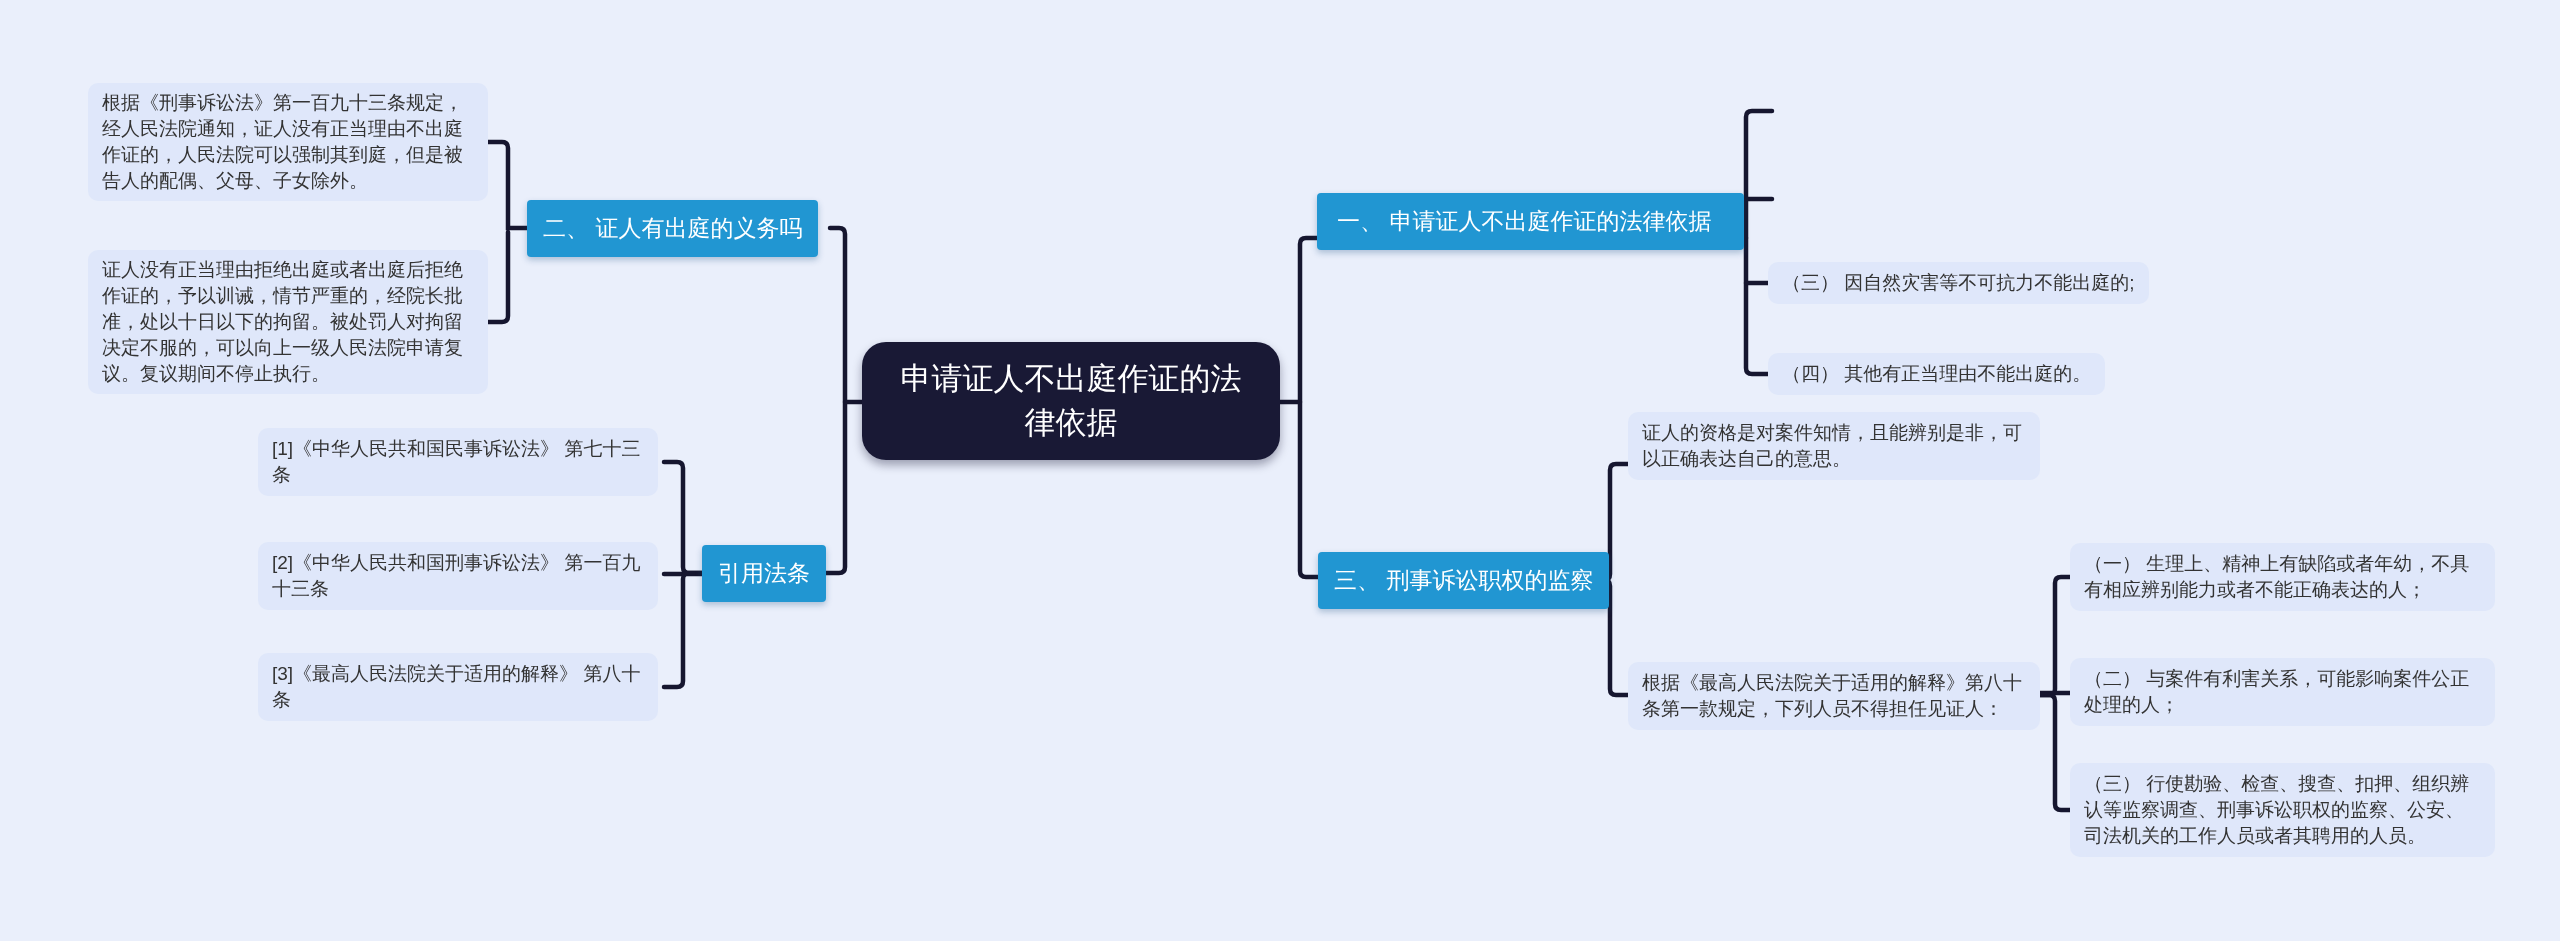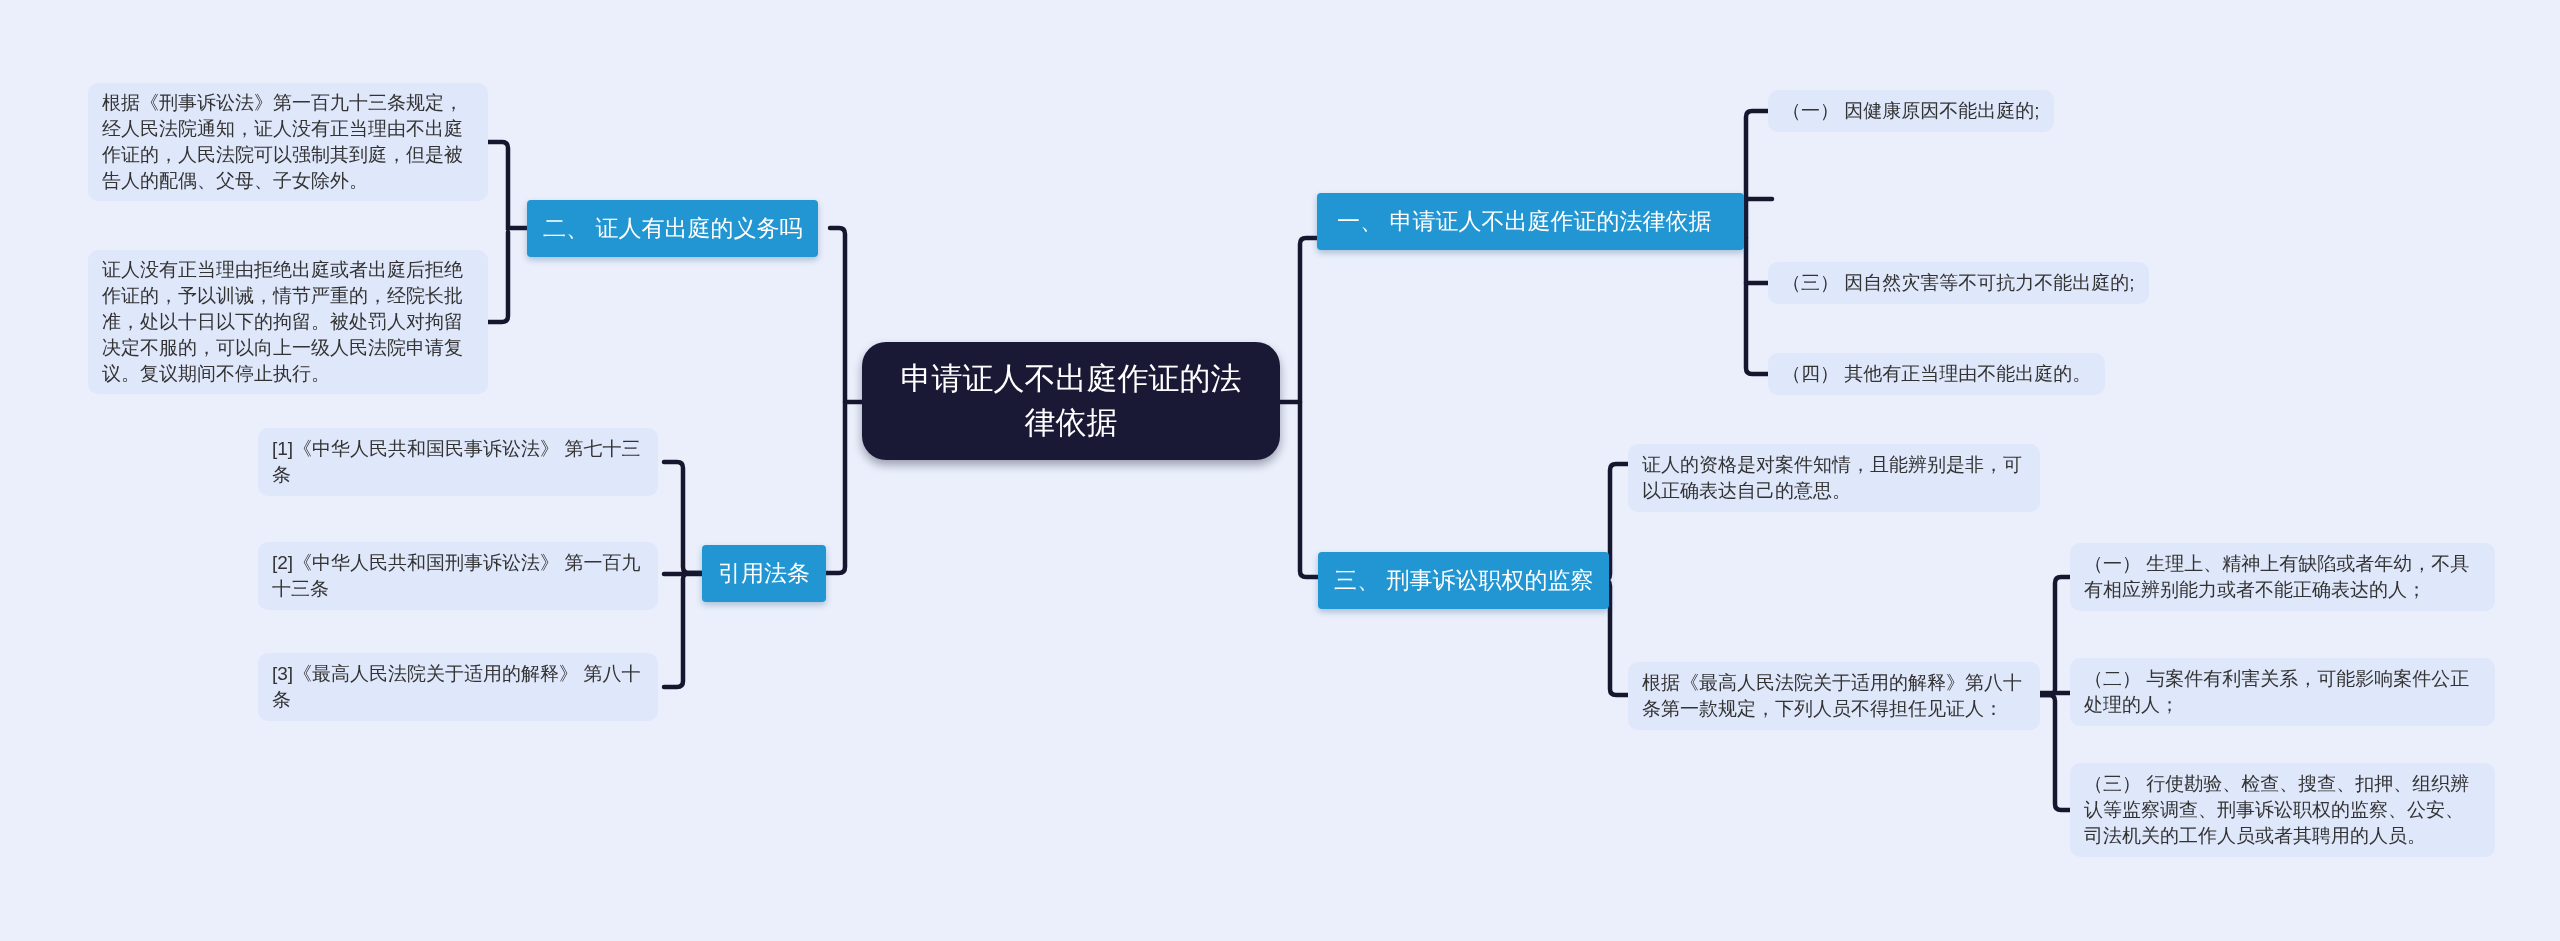--- a/index.html
+++ b/index.html
@@ -78,24 +78,23 @@
   <div class="node branch" style="left:527px;top:200px">二、 证人有出庭的义务吗</div>
   <div class="node note" style="left:88px;top:83px;width:400px">根据《刑事诉讼法》第一百九十三条规定，经人民法院通知，证人没有正当理由不出庭作证的，人民法院可以强制其到庭，但是被告人的配偶、父母、子女除外。</div>
   <div class="node note" style="left:88px;top:250px;width:400px">证人没有正当理由拒绝出庭或者出庭后拒绝作证的，予以训诫，情节严重的，经院长批准，处以十日以下的拘留。被处罚人对拘留决定不服的，可以向上一级人民法院申请复议。复议期间不停止执行。</div>
 
   <div class="node branch" style="left:702px;top:545px">引用法条</div>
   <div class="node note cite" style="left:258px;top:428px;width:400px">[1]《中华人民共和国民事诉讼法》 第七十三条</div>
   <div class="node note cite" style="left:258px;top:542px;width:400px">[2]《中华人民共和国刑事诉讼法》 第一百九十三条</div>
   <div class="node note cite" style="left:258px;top:653px;width:400px">[3]《最高人民法院关于适用的解释》 第八十条</div>
 
   <div class="node branch multiline" style="left:1317px;top:193px;width:427px">一、 申请证人不出庭作证的法律依据</div>
-  <div class="node leaf" style="left:1768px;top:90px">（一） 因健康原因不能出庭的;</div>
   <div class="node leaf" style="left:1768px;top:262px">（三） 因自然灾害等不可抗力不能出庭的;</div>
   <div class="node leaf" style="left:1768px;top:353px">（四） 其他有正当理由不能出庭的。</div>
 
   <div class="node branch" style="left:1318px;top:552px">三、 刑事诉讼职权的监察</div>
-  <div class="node leafwrap" style="left:1628px;top:444px;width:412px">证人的资格是对案件知情，且能辨别是非，可以正确表达自己的意思。</div>
+  <div class="node leafwrap" style="left:1628px;top:412px;width:412px">证人的资格是对案件知情，且能辨别是非，可以正确表达自己的意思。</div>
   <div class="node leafwrap" style="left:1628px;top:662px;width:412px">根据《最高人民法院关于适用的解释》第八十条第一款规定，下列人员不得担任见证人：</div>
   <div class="node leafwrap" style="left:2070px;top:543px;width:425px">（一） 生理上、精神上有缺陷或者年幼，不具有相应辨别能力或者不能正确表达的人；</div>
   <div class="node leafwrap" style="left:2070px;top:658px;width:425px">（二） 与案件有利害关系，可能影响案件公正处理的人；</div>
   <div class="node leafwrap" style="left:2070px;top:763px;width:425px">（三） 行使勘验、检查、搜查、扣押、组织辨认等监察调查、刑事诉讼职权的监察、公安、司法机关的工作人员或者其聘用的人员。</div>
 
 </div>
 
 </body></html>

